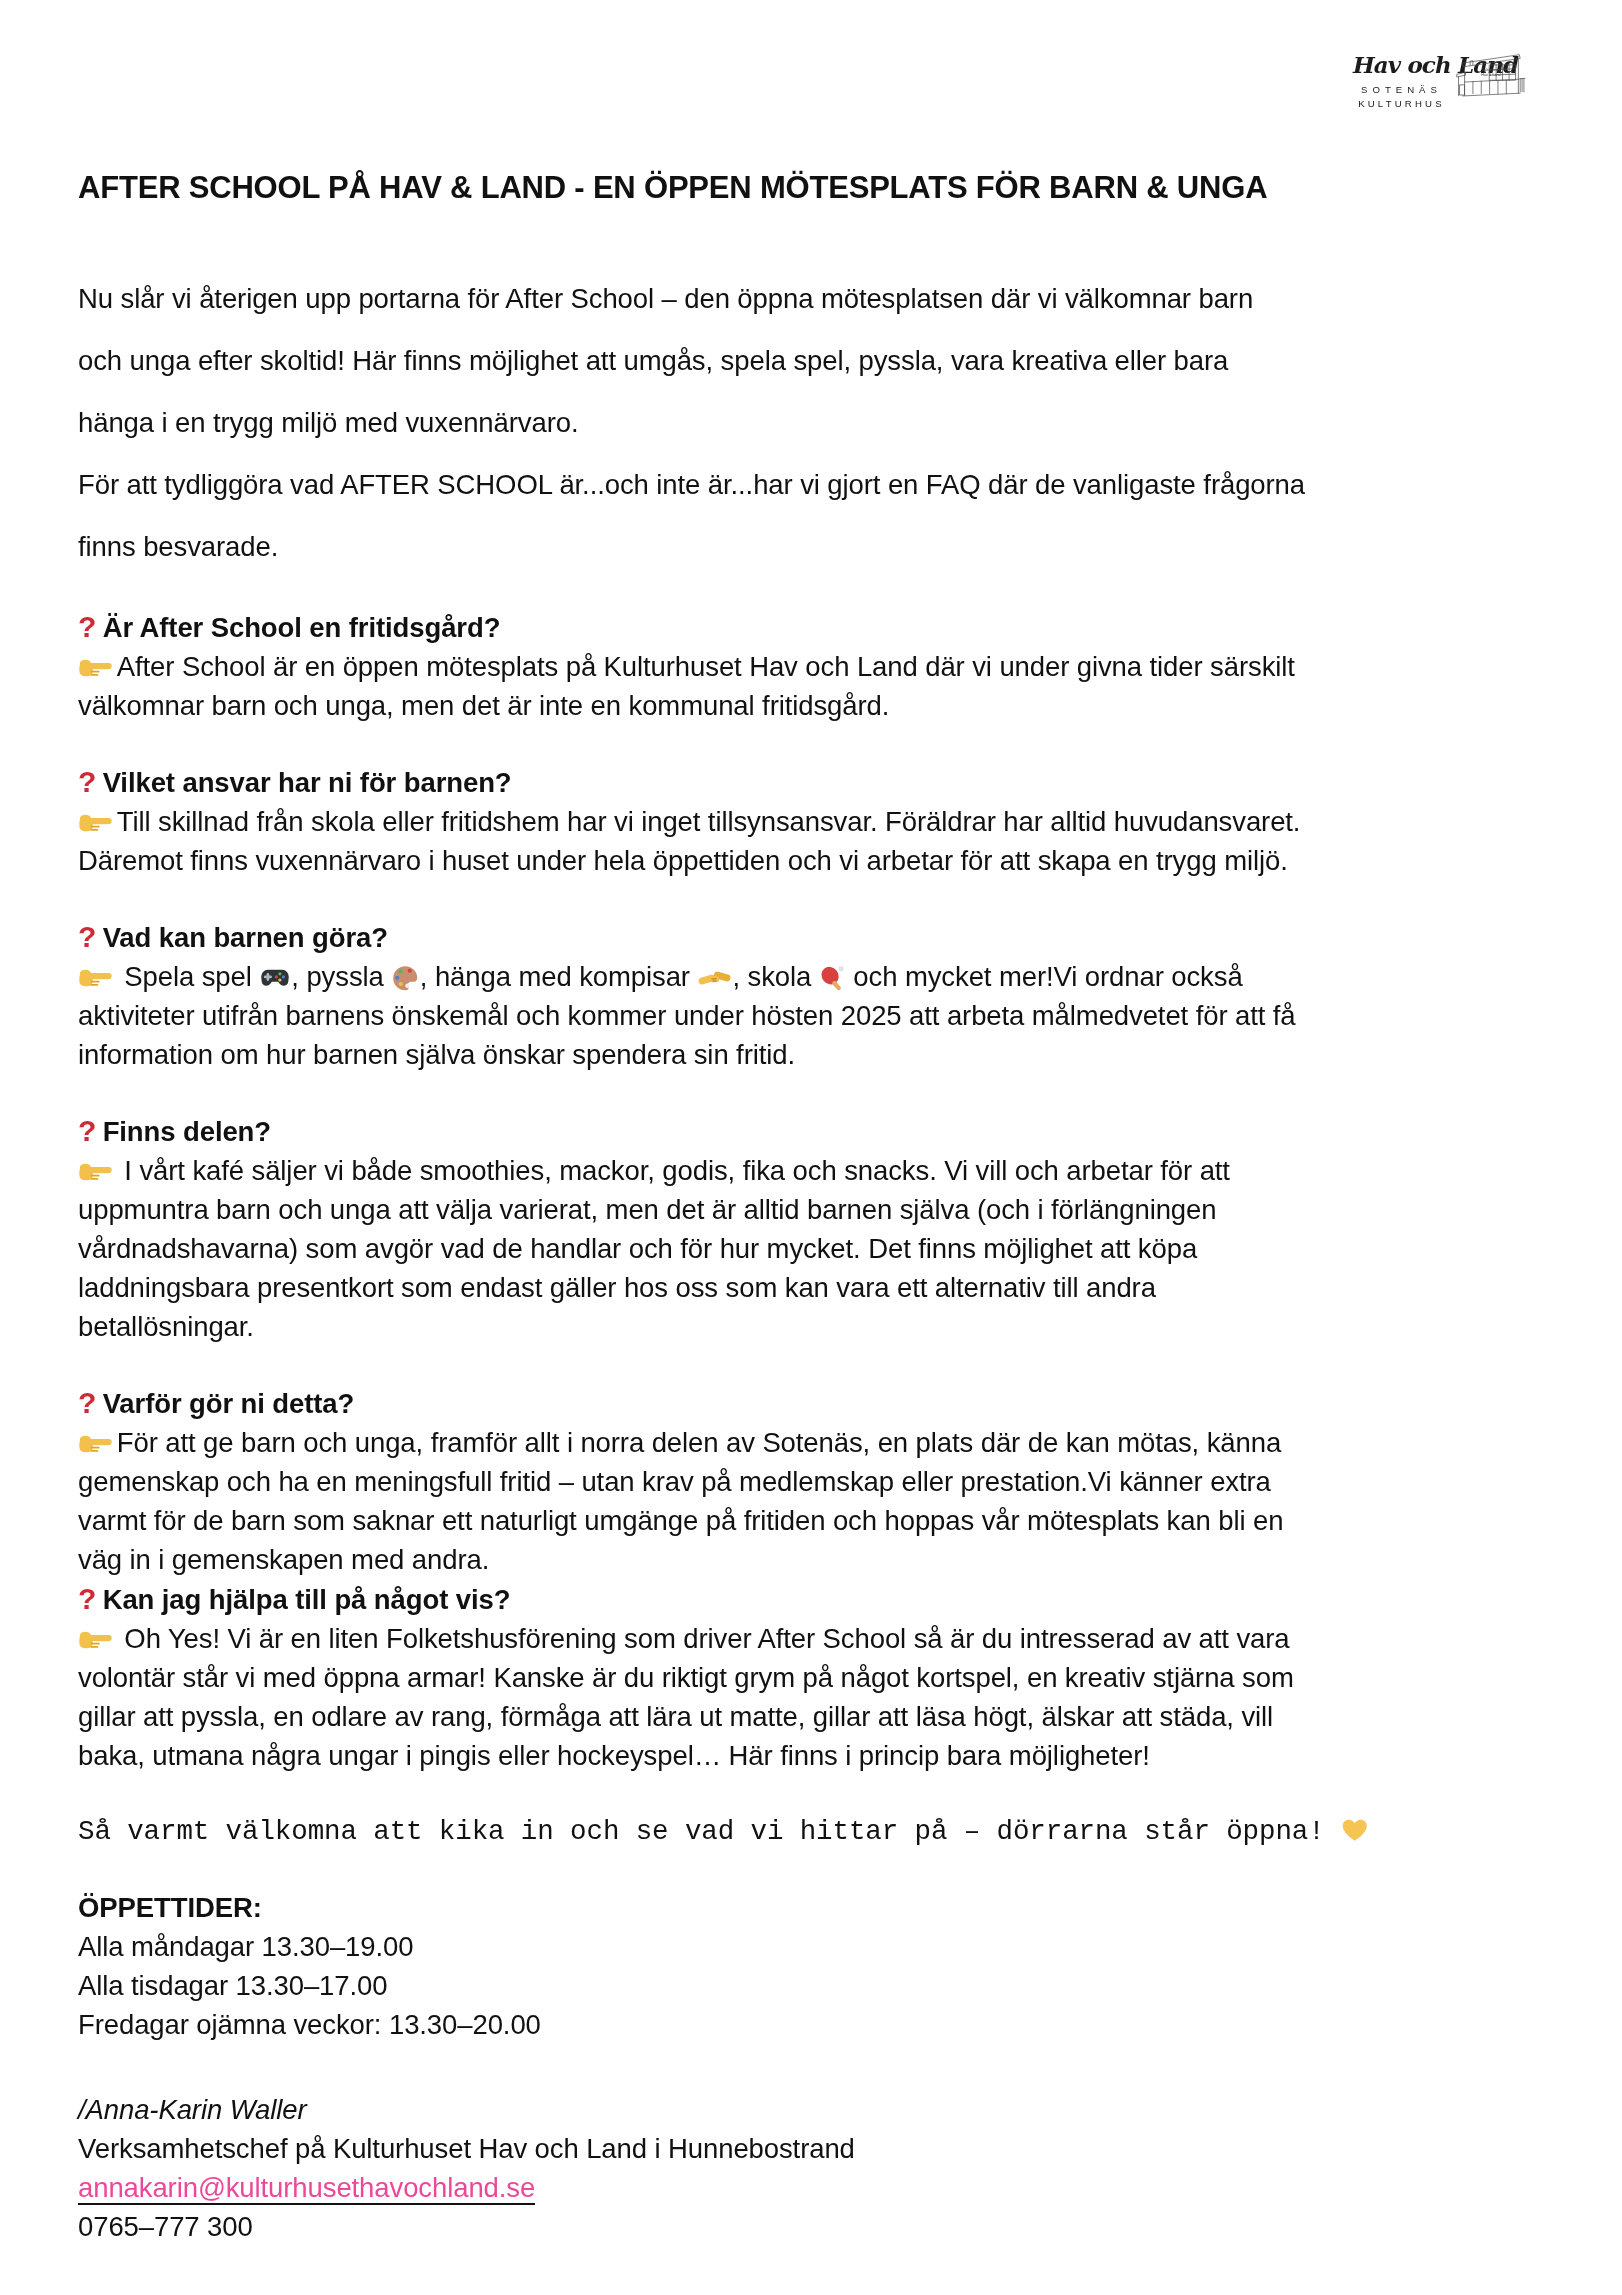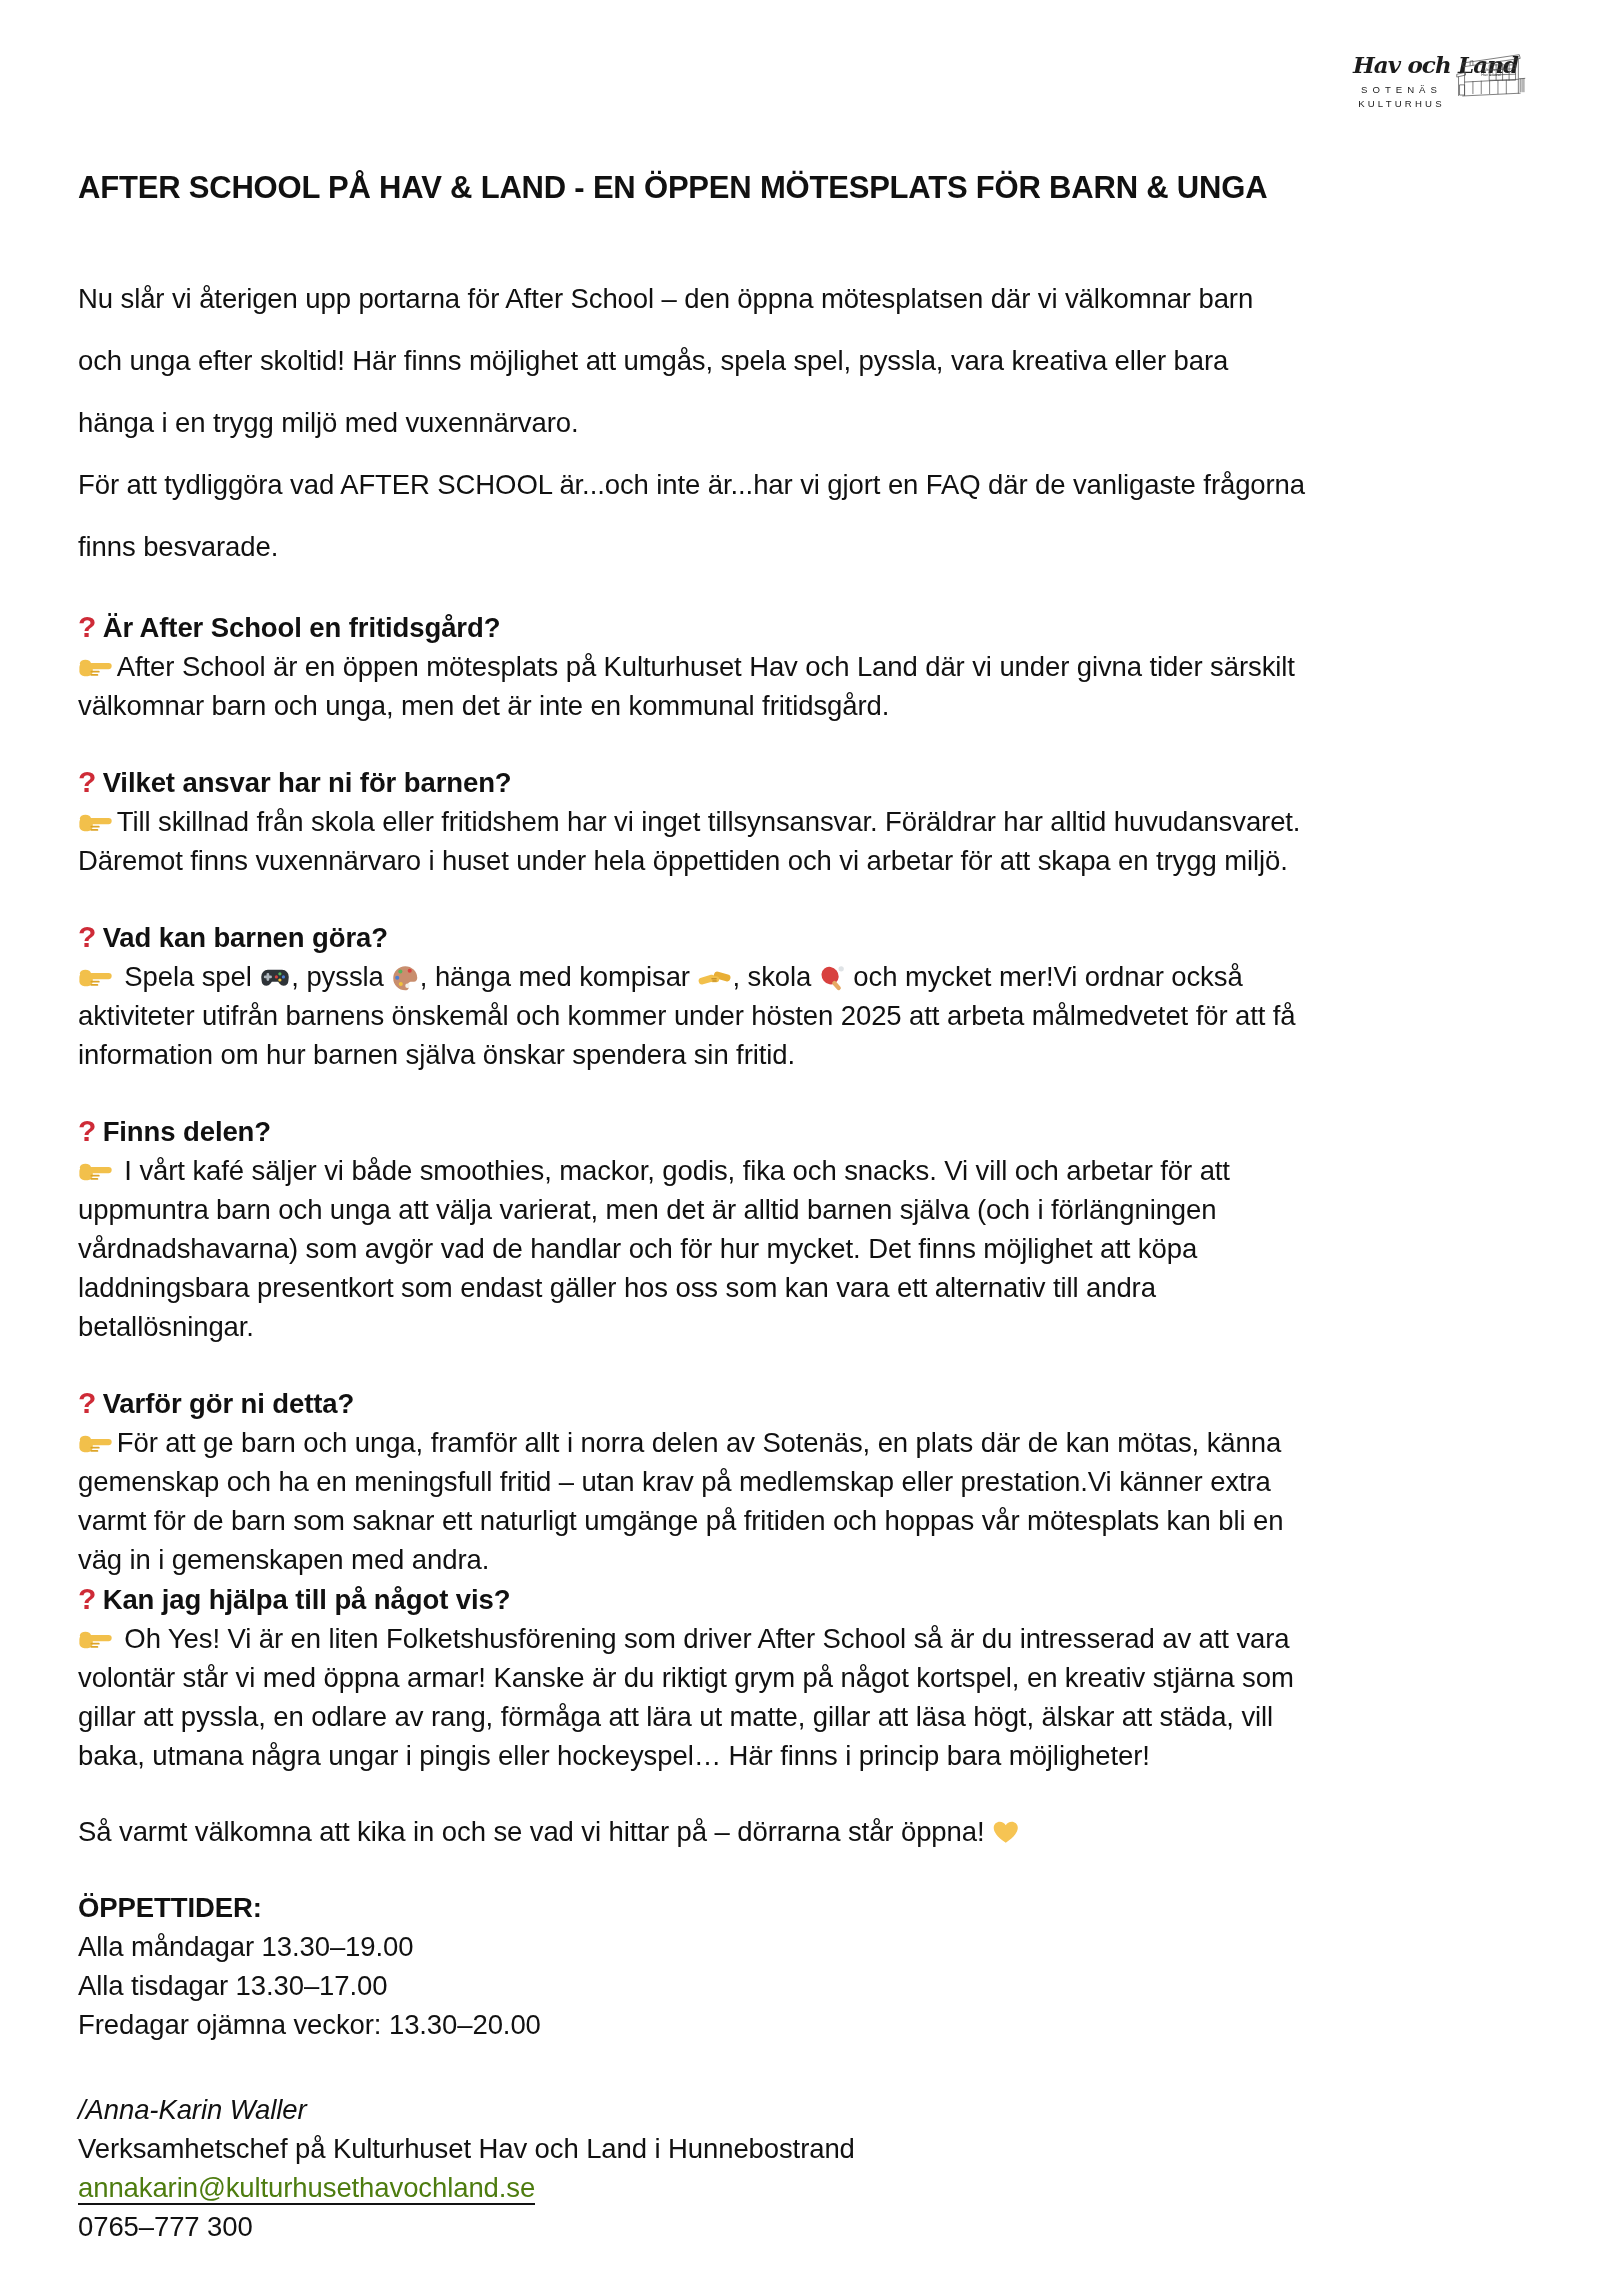--- a/index.html
+++ b/index.html
@@ -76,24 +76,24 @@
   
   svg.emoji{display:inline-block;}
   svg.pointing-right{width:36px;height:24px;vertical-align:-3.7px;margin-right:2.8px;}
   svg.game-controller{width:32px;height:21.6px;vertical-align:-2.8px;}
   svg.palette{width:28.5px;height:28.5px;vertical-align:-6.4px;}
   svg.handshake{width:35px;height:23px;vertical-align:-3.7px;}
   svg.ping-pong{width:27px;height:27px;vertical-align:-5.5px;}
   svg.yellow-heart{width:27.5px;height:25px;vertical-align:-3.7px;}
 
   
-  .closing{margin:0 0 37px 0;}
+  .closing{margin:0 0 37px 0;font-family:Liberation Mono, monospace;}
   .hours{margin:14px 0 46px 0;}
   .email{
-    color:#4d7c0f;
+    color:#ec4899;
     text-decoration:none;
     border-bottom:2.3px solid #111;
     cursor:pointer;
   }
 </style>
 </head>
 <body>
 
 <svg width="0" height="0" style="position:absolute" aria-hidden="true">
   <defs>

